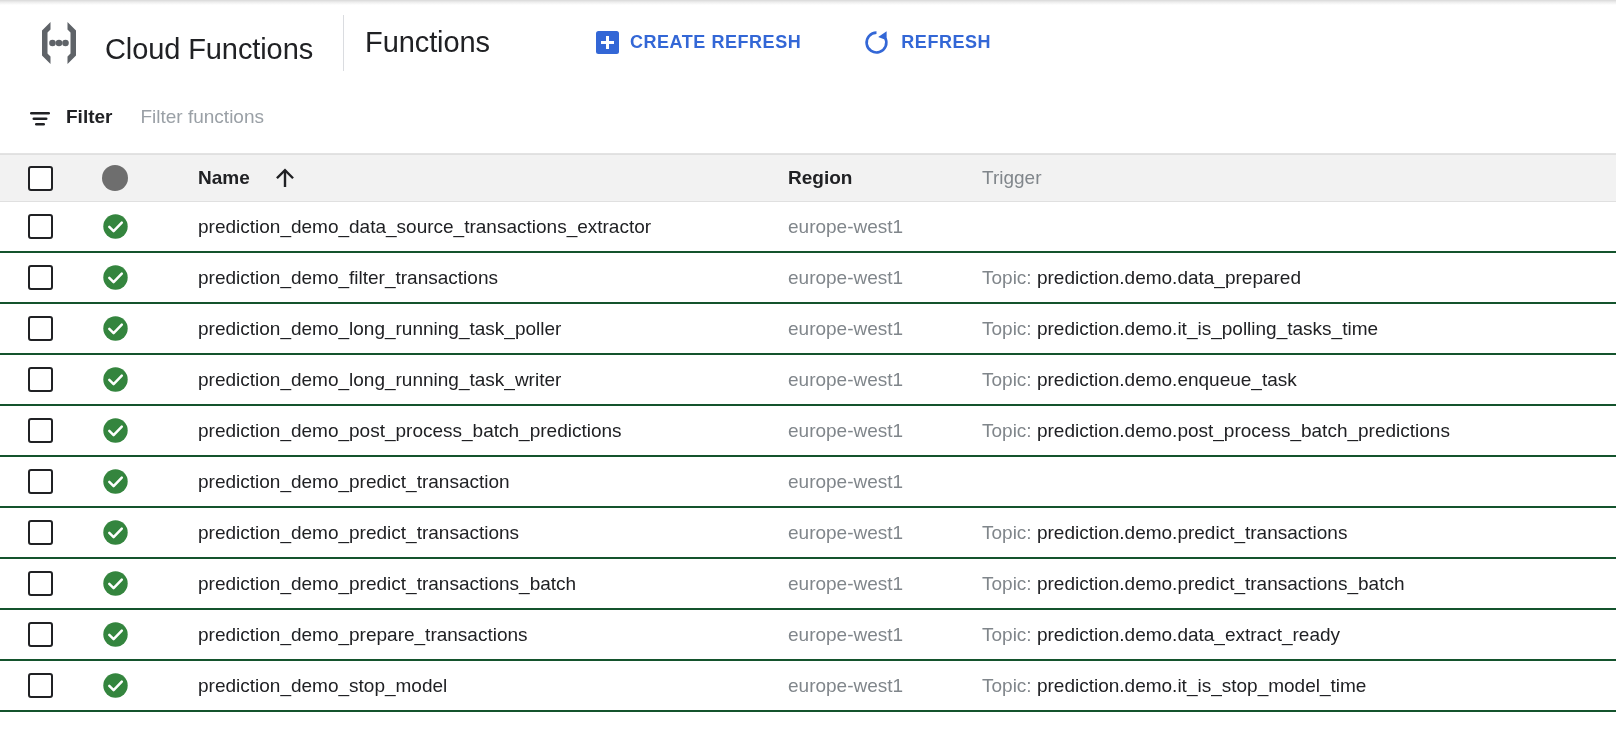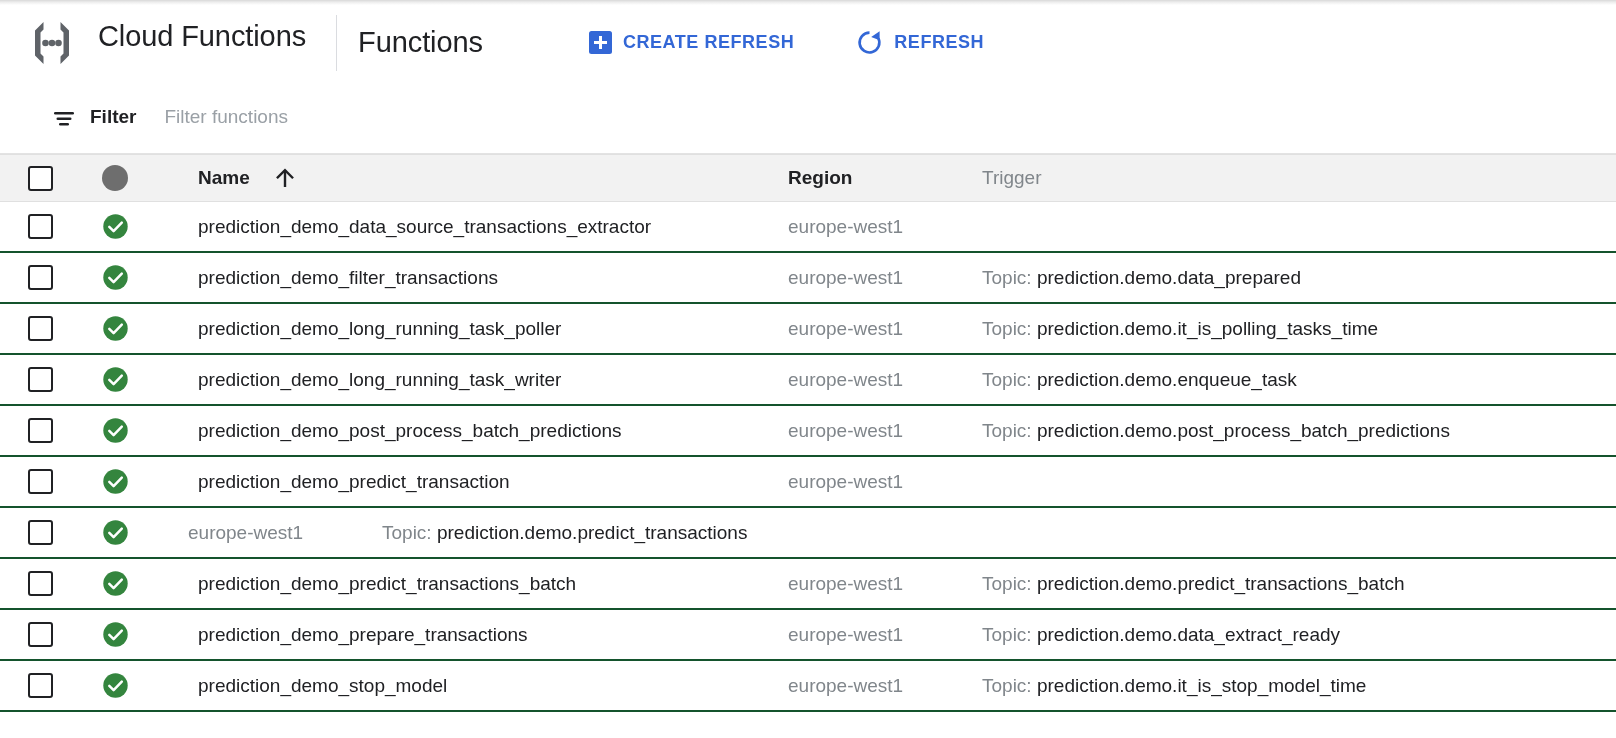--- a/index.html
+++ b/index.html
@@ -17,21 +17,21 @@
     position: absolute; top: 0; left: 0; width: 1616px; height: 5px;
     background: linear-gradient(to bottom, #d8d8d8 0%, #ececec 40%, #ffffff 100%);
   }
 
   
   .toolbar {
     position: absolute; top: 5px; left: 0; width: 1616px; height: 75px;
     background: #fff;
     display: flex; align-items: center;
   }
-  .brand { display: flex; align-items: flex-start; padding-left: 26px; }
+  .brand { display: flex; align-items: flex-end; padding-left: 33px; }
   .logo { width: 52px; height: 46px; flex: 0 0 52px; }
   .brand-title {
     font-size: 29px; color: #202124; font-weight: 400;
     margin-left: 20px; letter-spacing: -0.1px; white-space: nowrap;
   }
   .vdivider {
     width: 1px; height: 56px; background: #dadce0;
     margin-left: 30px; margin-right: 0px; flex: 0 0 1px;
   }
   .section-title {
@@ -49,21 +49,21 @@
     letter-spacing: 0.55px; margin-left: 11px; white-space: nowrap;
   }
   .plus-icon { width: 23px; height: 23px; display:block; }
   .refresh-icon { width: 27px; height: 27px; display:block; }
   .action-btn.refresh { margin-left: 62px; }
 
   
   .filterbar {
     position: absolute; top: 80px; left: 0; width: 1616px; height: 74px;
     background: #fff; border-bottom: 1px solid #e3e3e3;
-    display: flex; align-items: center; padding-left: 24px;
+    display: flex; align-items: center;
   }
   .filter-icon { width: 26px; height: 26px; margin-left: 27px; display:block; }
   .filter-label {
     font-size: 19px; font-weight: 700; color: #202124;
     margin-left: 13px; white-space: nowrap;
   }
   .filter-input {
     margin-left: 28px; border: 0; outline: none; background: transparent;
     font-family: "Liberation Sans", sans-serif;
     font-size: 19px; color: #5f6368; width: 600px; padding: 0;
@@ -333,20 +333,23 @@
       <div class="checkbox"></div>
     </div>
     <div class="c-status">
       <span class="status-ok">
         <svg viewBox="0 0 27 27" width="27" height="27" aria-hidden="true">
           <circle cx="13.5" cy="13.5" r="12.2" fill="#34853e"></circle>
           <polyline points="7.3,13.9 11.6,18.2 19.8,9.6" fill="none" stroke="#ffffff" stroke-width="2.5" stroke-linecap="round" stroke-linejoin="round"></polyline>
         </svg>
       </span>
     </div>
+    <div class="c-name">
+      <span class="cell-text">prediction_demo_predict_transactions</span>
+    </div>
     <div class="c-region">
       <span class="cell-text muted">europe-west1</span>
     </div>
     <div class="c-trigger">
       <span class="cell-text"><span class="trig-prefix">Topic: </span><span class="trig-value">prediction.demo.predict_transactions</span></span>
     </div>
   </div>
 
   <div class="row">
     <div class="c-check">

